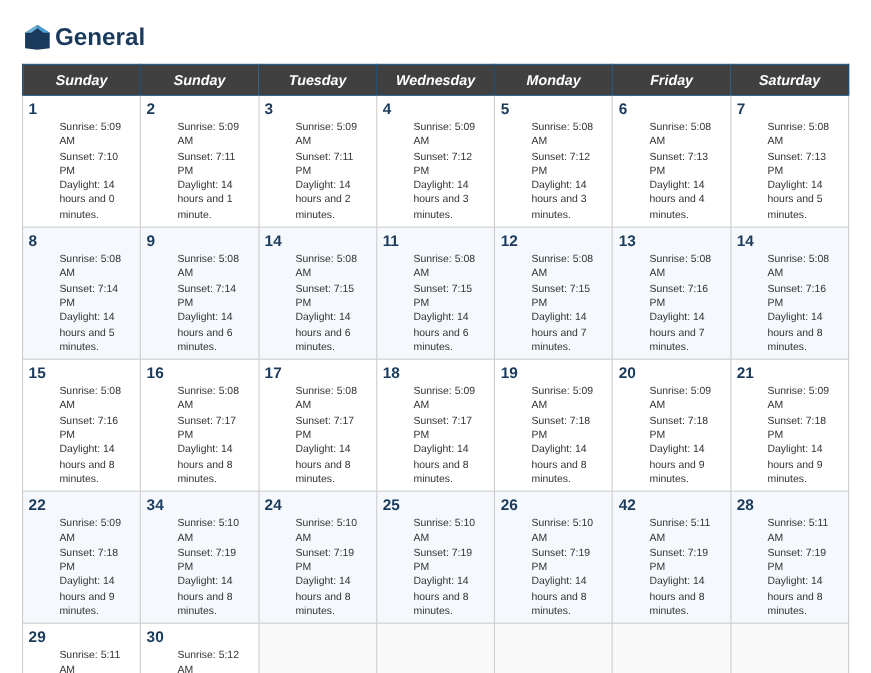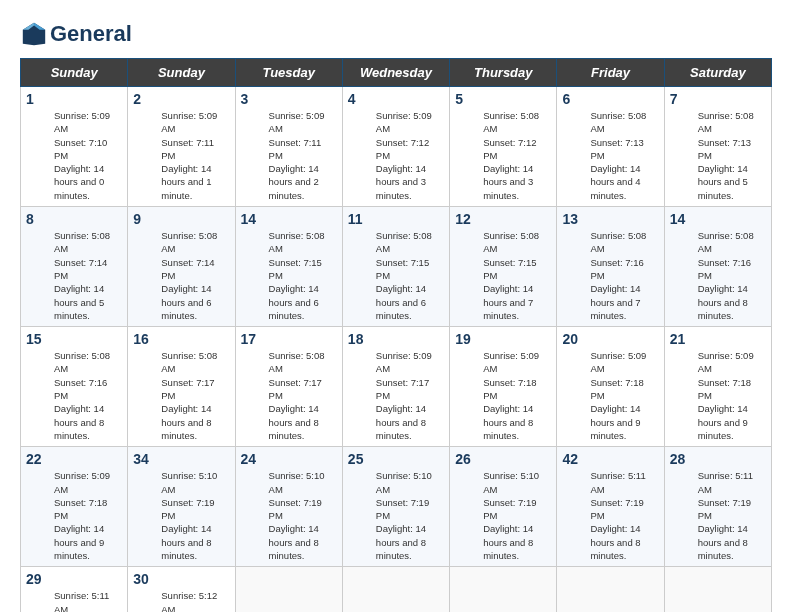--- a/index.html
+++ b/index.html
@@ -106,21 +106,21 @@
   </div>
 </div>
 
 <table>
   <thead>
     <tr id="header-row">
         <th>Sunday</th>
         <th>Sunday</th>
         <th>Tuesday</th>
         <th>Wednesday</th>
-        <th>Thursday</th>
+        <th>Monday</th>
         <th>Friday</th>
         <th>Saturday</th>
       </tr>
   </thead>
   <tbody id="calendar-body">
       <tr>
         <td>
           <span class="day-num">1</span>
 <div class="day-info">Sunrise: 5:09 AM<br>Sunset: 7:10 PM<br>Daylight: 14 hours and 0 minutes.</div>
         </td>

